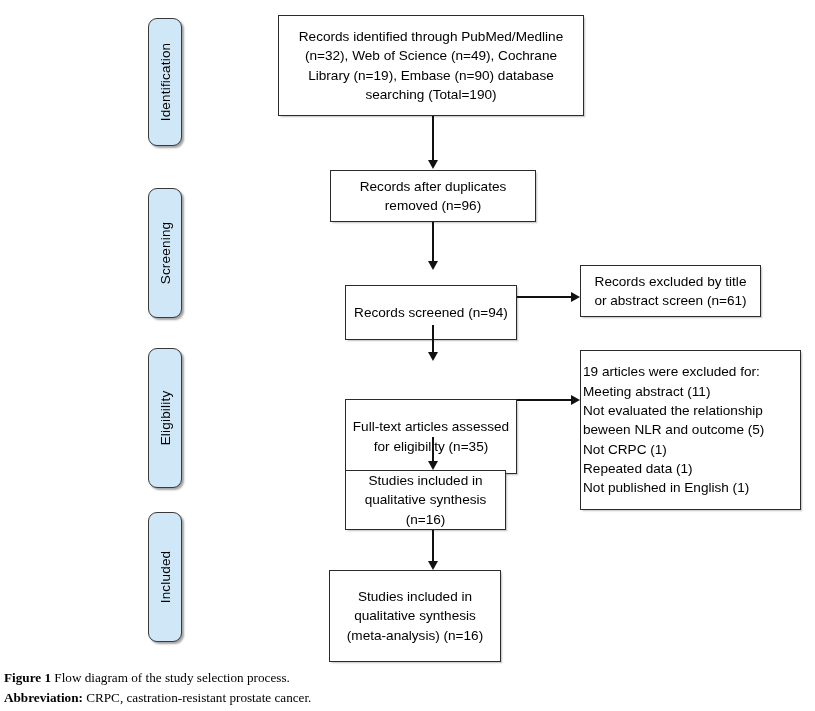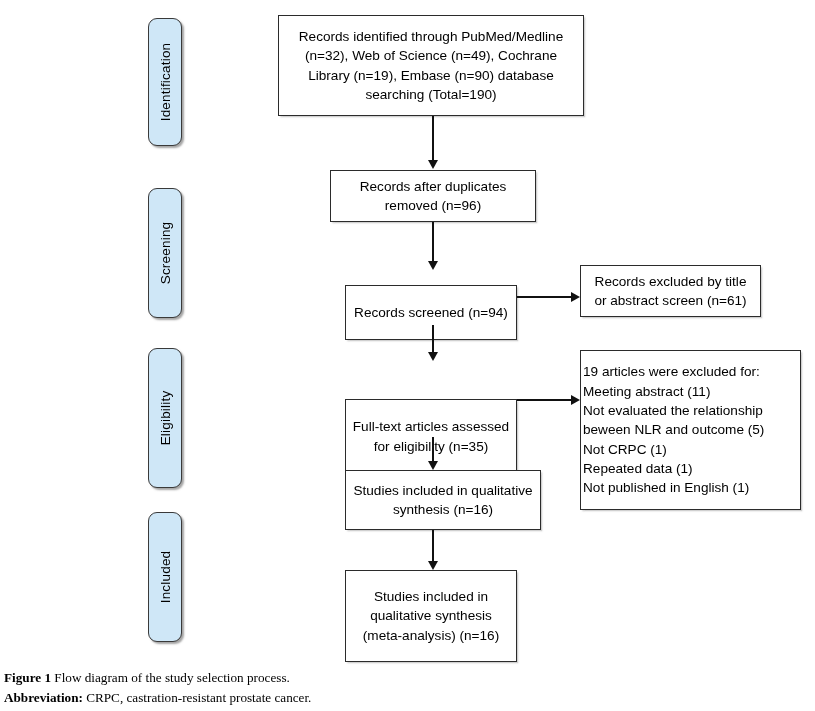--- a/index.html
+++ b/index.html
@@ -173,29 +173,29 @@
 Meeting abstract (11)
 Not evaluated the relationship beween NLR and outcome (5)
 Not CRPC (1)
 Repeated data (1)
 Not published in English (1)</span>
   </div>
 
   <div class="vline" style="left:432px; top:437px; height:27px;"></div>
   <div class="arrow-down" style="left:427.5px; top:461px;"></div>
 
-  <div class="box" style="left:345px; top:470px; width:196px; height:60px;">
+  <div class="box" style="left:345px; top:470px; width:161px; height:60px;">
     <span class="txt">Studies included in qualitative synthesis
 (n=16)</span>
   </div>
 
   <div class="vline" style="left:432px; top:530px; height:33px;"></div>
   <div class="arrow-down" style="left:427.5px; top:561px;"></div>
 
-  <div class="box" style="left:345px; top:570px; width:172px; height:92px;">
+  <div class="box" style="left:329px; top:570px; width:172px; height:92px;">
     <span class="txt">Studies included in qualitative synthesis
 (meta-analysis)
 (n=16)</span>
   </div>
 
   <div class="caption">
     <span class="line"><b>Figure 1</b><span> Flow diagram of the study selection process.</span></span>
     <span class="line"><b>Abbreviation:</b><span> CRPC, castration-resistant prostate cancer.</span></span>
   </div>
 

